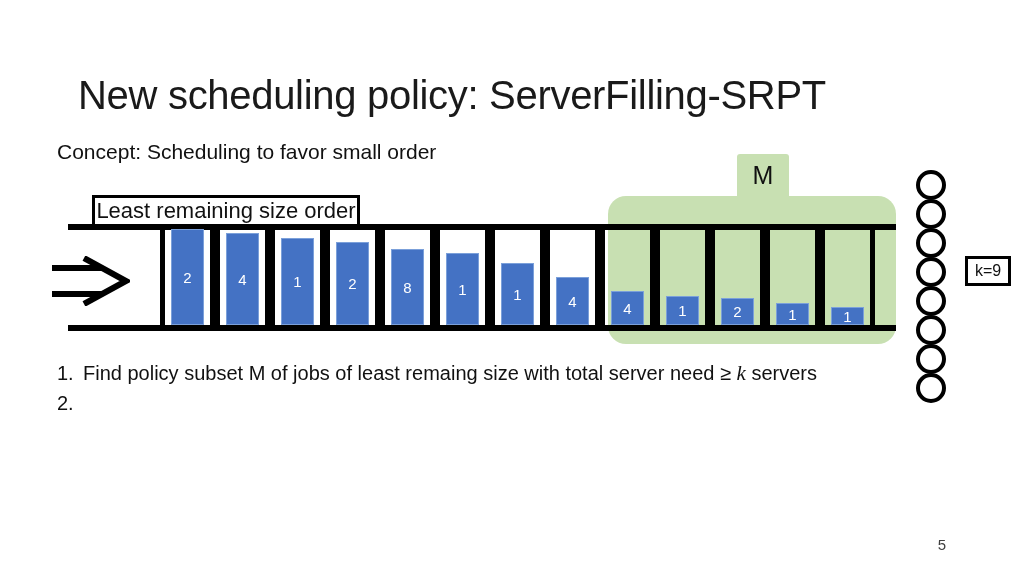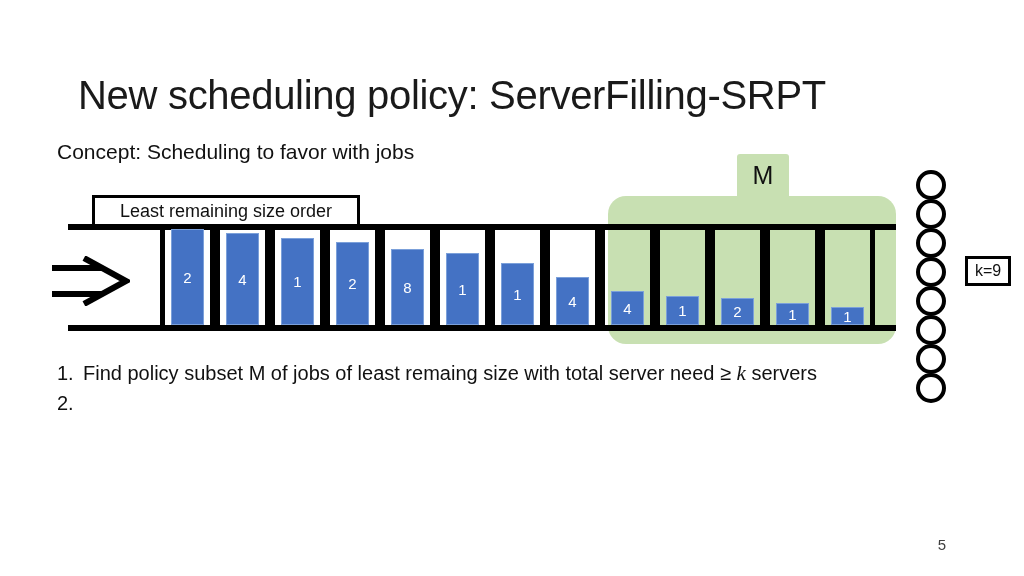--- a/index.html
+++ b/index.html
@@ -118,21 +118,21 @@
     box-sizing: border-box;
   }
   .order-box-label {
     position: absolute;
     left: 0; top: 0;
     width: 100%;
     height: 100%;
     display: flex;
     align-items: center;
     justify-content: center;
-    font-size: 18px;
+    font-size: 22px;
     color: #111111;
     white-space: nowrap;
   }
 
   
   .cells {
     position: absolute;
     left: 160px;
     top: 224px;
     height: 107px;
@@ -235,21 +235,21 @@
     color: #404040;
   }
 </style>
 </head>
 <body>
 
 <div class="slide">
 
   <div class="title">New scheduling policy: ServerFilling-SRPT</div>
 
-  <div class="concept">Concept: Scheduling to favor with jobs</div>
+  <div class="concept">Concept: Scheduling to favor small order</div>
 
   <div class="diagram">
 
     <div class="m-region"></div>
     <div class="m-tab"></div>
     <div class="m-tab-label">M</div>
 
     <div class="rail rail-top"></div>
     <div class="rail rail-bot"></div>
 

